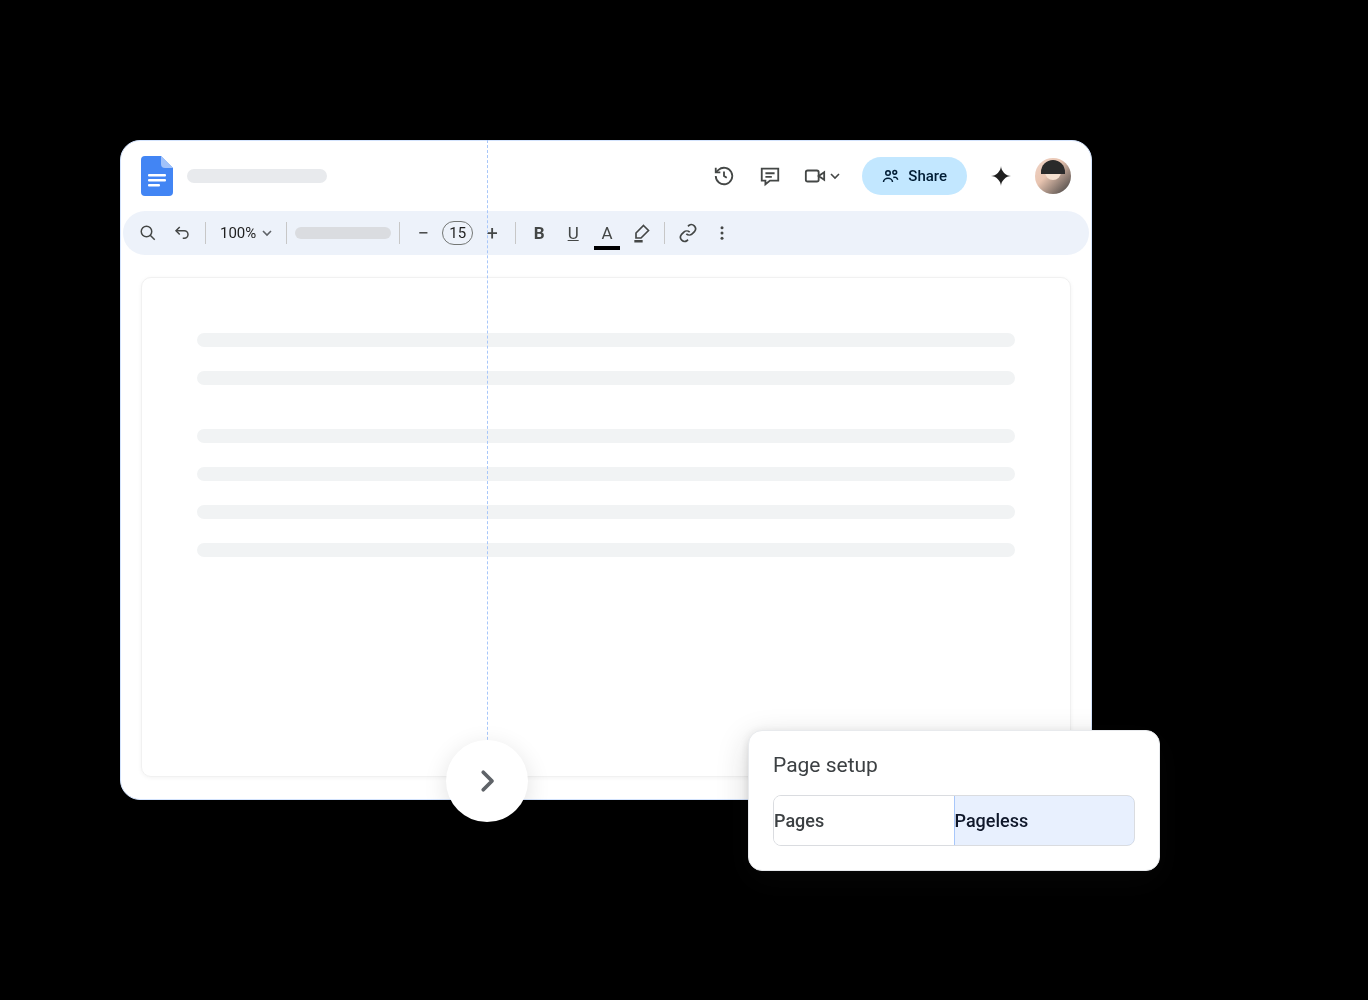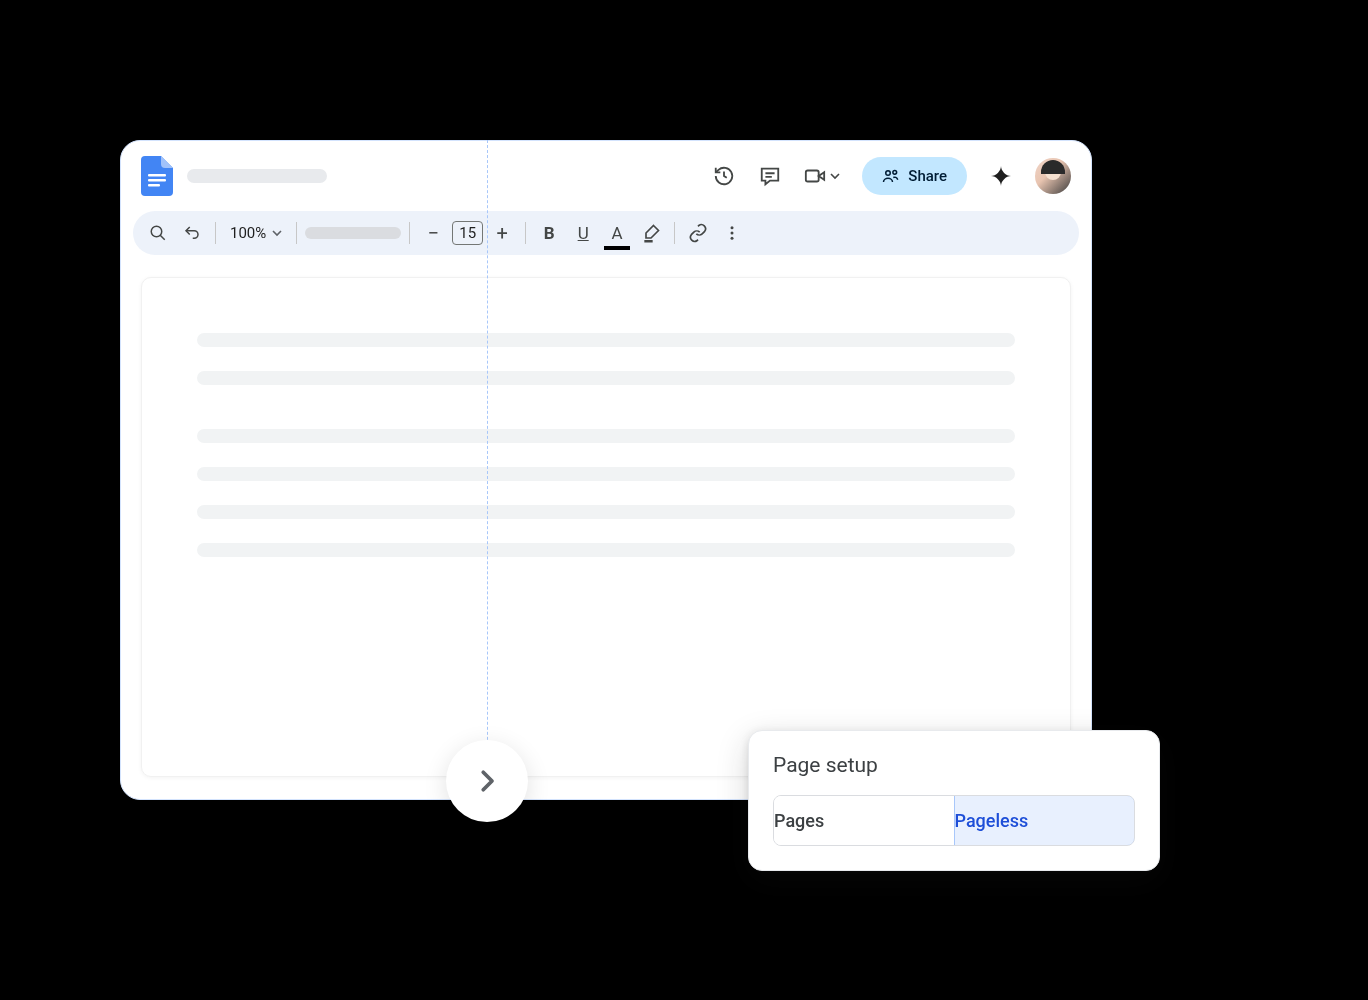--- a/index.html
+++ b/index.html
@@ -107,21 +107,21 @@
     position: absolute;
     top: 2px;
     left: 6px;
     width: 24px;
     height: 14px;
     background: #2a2a2a;
     border-radius: 12px 12px 0 0;
   }
   
   .toolbar-wrap {
-    padding: 0 12px;
+    padding: 0 2px;
   }
   .toolbar {
     background: #edf2fa;
     border-radius: 24px;
     height: 44px;
     display: flex;
     align-items: center;
     padding: 0 10px;
     gap: 4px;
   }
@@ -151,21 +151,21 @@
     color: #1f1f1f;
   }
   .font-placeholder {
     width: 96px;
     height: 12px;
     background: #dadce0;
     border-radius: 6px;
   }
   .size-box {
     border: 1px solid #747775;
-    border-radius: 4px;
+    border-radius: 12px;
     padding: 2px 6px;
     font-size: 15px;
     color: #1f1f1f;
     min-width: 28px;
     text-align: center;
   }
   .color-underline { position: relative; }
   .color-underline::after {
     content: '';
     position: absolute;
@@ -257,21 +257,21 @@
     font-size: 18px;
     font-weight: 500;
     cursor: pointer;
     background: #fff;
     color: #3c4043;
     border-right: 1px solid #dadce0;
   }
   .seg-btn:last-child { border-right: none; }
   .seg-btn.active {
     background: #e8f0fe;
-    color: #1d4ed8;
+    color: #0f172a;
     border: 1px solid #a8c7fa;
     margin: -1px;
     border-radius: 0 8px 8px 0;
   }
 </style>
 </head>
 <body>
 
 <div class="app-window">
 

